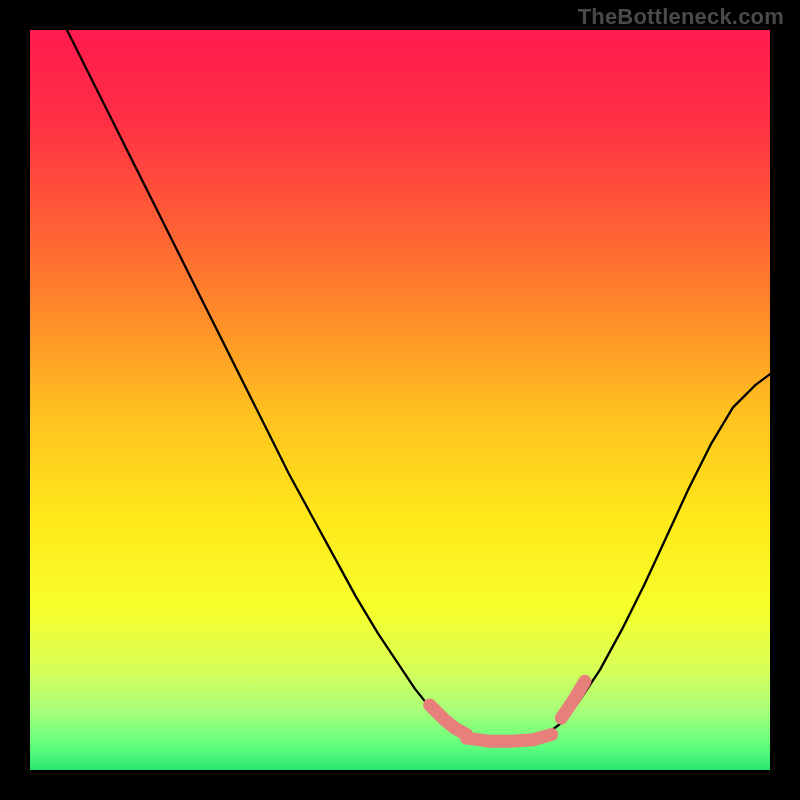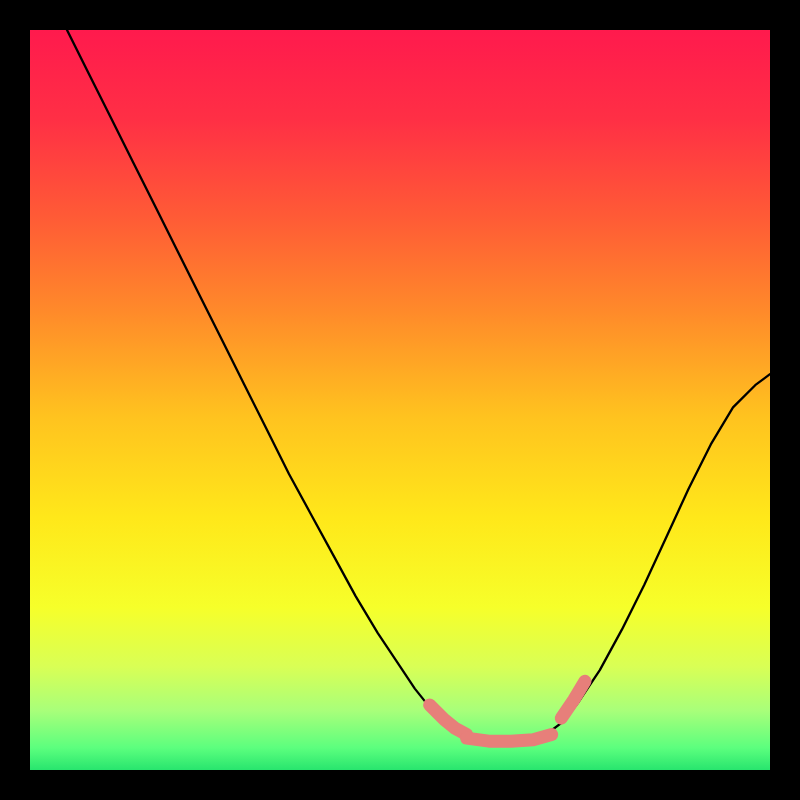--- a/index.html
+++ b/index.html
@@ -37,20 +37,21 @@
   .plot svg {
     width: 740px;
     height: 740px;
     display: block;
   }
 </style>
 </head>
 <body>
 
 <div class="stage">
+  <div class="watermark">TheBottleneck.com</div>
   <div class="plot">
     <svg id="plot-svg" viewBox="0 0 740 740" preserveAspectRatio="none">
       <defs>
         <linearGradient id="bg-grad" x1="0" y1="0" x2="0" y2="1">
             <stop offset="0%" stop-color="#ff1a4d"></stop>
             <stop offset="12%" stop-color="#ff2f45"></stop>
             <stop offset="25%" stop-color="#ff5a36"></stop>
             <stop offset="38%" stop-color="#ff8a2a"></stop>
             <stop offset="52%" stop-color="#ffc21f"></stop>
             <stop offset="66%" stop-color="#ffe81a"></stop>

